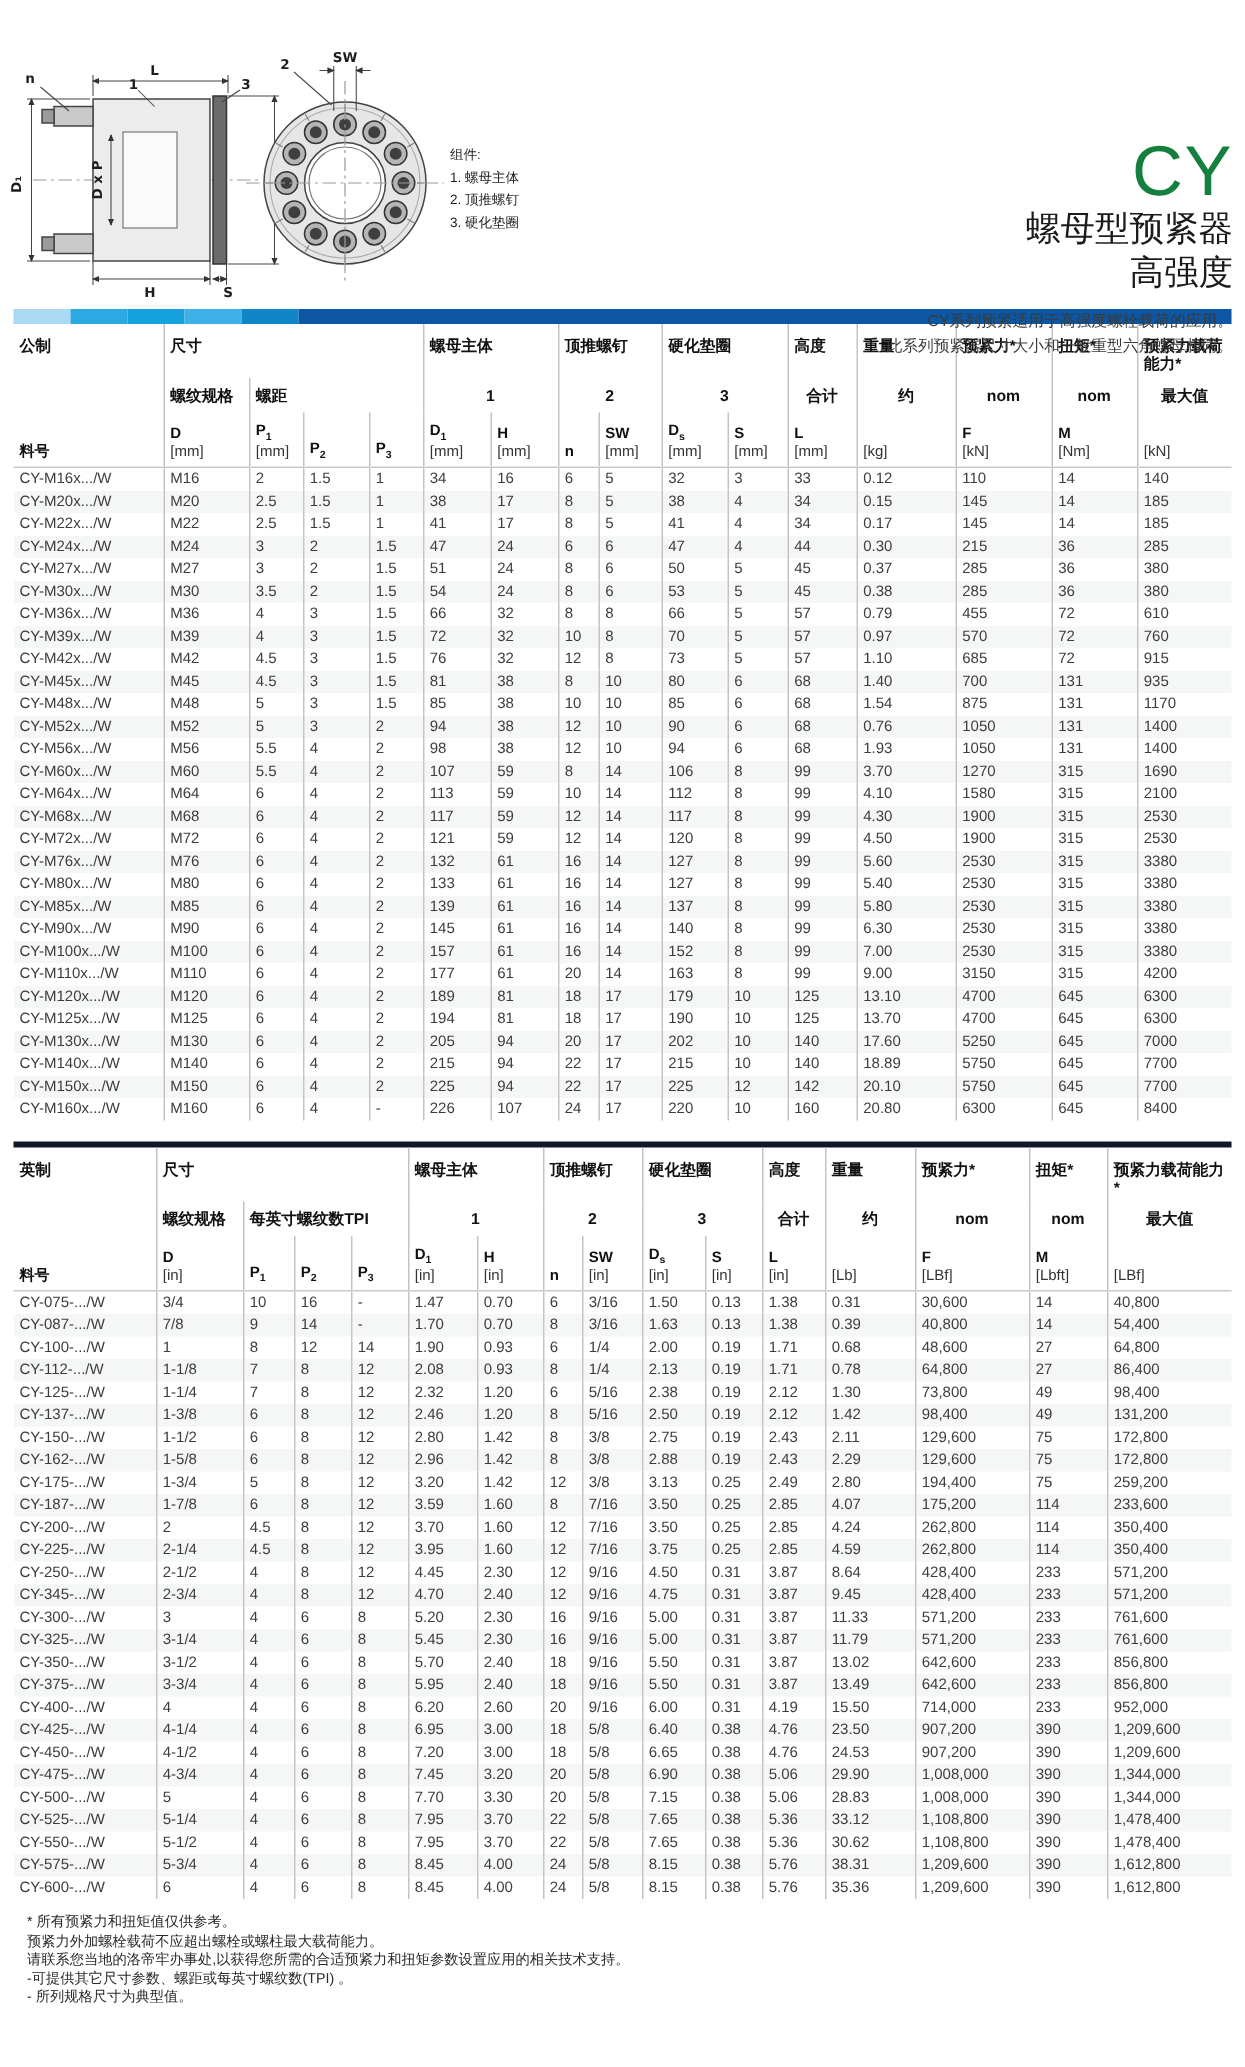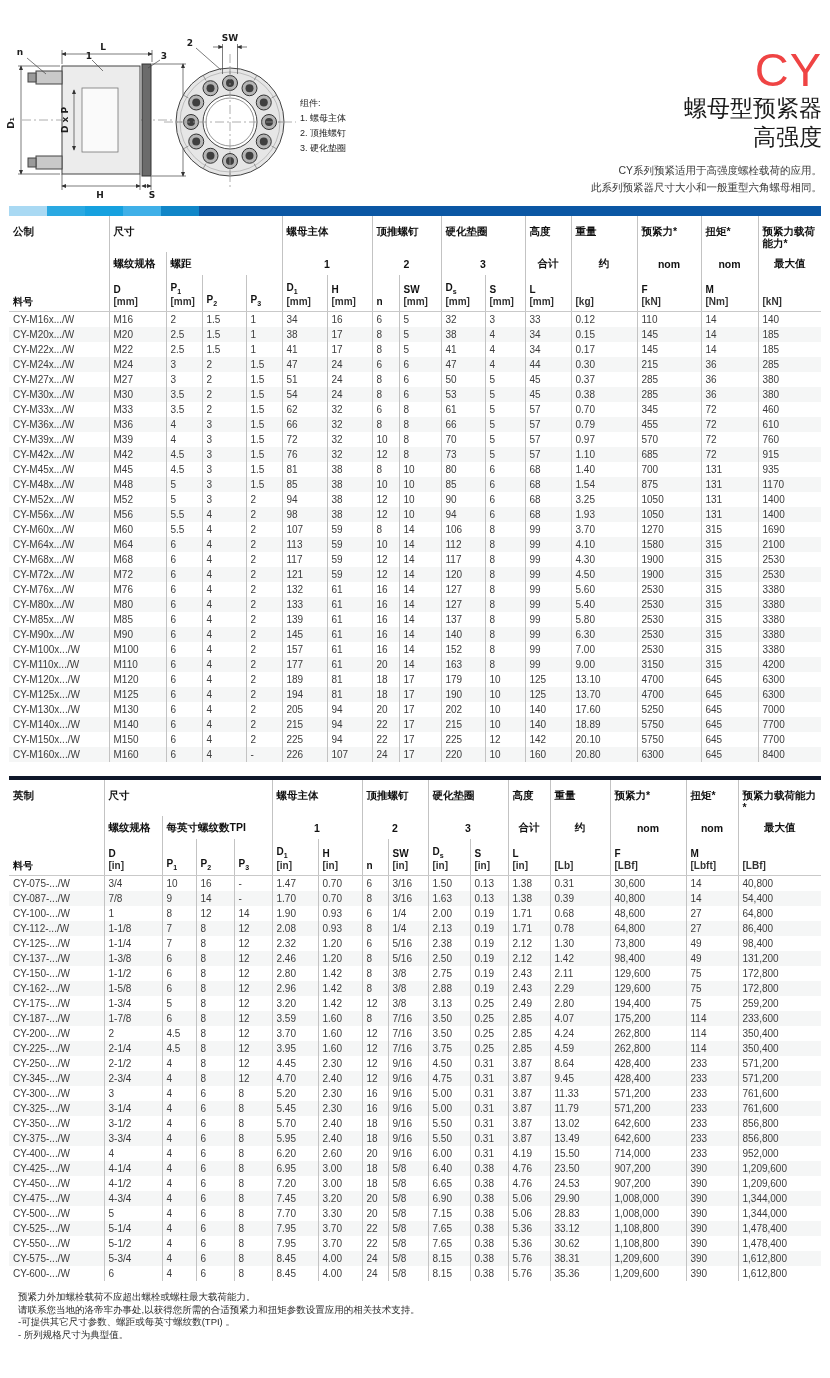--- a/index.html
+++ b/index.html
@@ -7,37 +7,37 @@
     width:830px;height:1378px;background:#ffffff;position:relative;
     font-family:"Liberation Sans","DejaVu Sans",sans-serif;color:#222;
     -webkit-font-smoothing:antialiased;
   }
   
   .page-header{position:relative;height:206px;}
   .drawing-svg{position:absolute;left:0;top:14px;}
   .legend{position:absolute;left:300px;top:96px;font-size:9px;line-height:15px;color:#1e1e1e;}
   .legend .lg-item{white-space:nowrap;}
   .title-block{position:absolute;right:8px;top:46px;text-align:right;}
-  .product-code{font-size:47px;line-height:1.02;font-weight:400;letter-spacing:1px;color:#ef4444;}
+  .product-code{font-size:47px;line-height:1.02;font-weight:400;letter-spacing:1px;color:#15803d;margin-top:44px;}
   .product-name{font-size:23px;line-height:1.25;font-weight:500;color:#1b1b1b;}
   .product-grade{font-size:23px;line-height:1.25;font-weight:400;color:#1b1b1b;}
   .product-desc{margin-top:11px;font-size:10.5px;line-height:1.55;color:#3a3a3a;}
   
   .tables-wrap{margin-left:9px;width:812px;}
   .accent-bar{display:flex;height:10px;width:812px;}
   .accent-bar .seg{width:38px;height:10px;flex:0 0 auto;}
   .accent-bar .seg-fill{flex:1 1 auto;}
   
   table.dt{border-collapse:collapse;table-layout:fixed;width:812px;font-size:10px;color:#3c3c3c;}
   .dt th,.dt td{padding:1px 4px;text-align:left;vertical-align:top;overflow:hidden;white-space:nowrap;}
   .dt thead th{color:#111;background:#fff;}
   .dt .g-row th{font-weight:bold;font-size:10.5px;height:26px;padding-top:9px;vertical-align:top;white-space:normal;line-height:1.15;}
   .dt .s-row th{font-weight:bold;font-size:10.5px;height:21px;vertical-align:middle;}
   .dt .c-row th{font-weight:bold;font-size:10px;height:32px;vertical-align:bottom;padding-bottom:3px;border-bottom:1px solid #c9c9c9;line-height:1.2;}
-  .dt .c-row th .unit{font-weight:bold;color:#333;}
+  .dt .c-row th .unit{font-weight:normal;color:#333;}
   .dt sub{font-size:7px;}
   .dt .sep{border-left:1px solid #c3c3c3;}
   .dt tbody td{height:13px;line-height:13px;}
   .dt tbody tr:nth-child(even){background:#f5f6f6;}
   .imperial-block{margin-top:14px;border-top:4px solid #0f172a;}
   
   .footnotes{margin:10px 0 0 9px;font-size:9.5px;line-height:1.32;color:#2a2a2a;}
   
   .dim-label{font-family:"DejaVu Sans","Liberation Sans",sans-serif;font-size:9px;font-weight:bold;fill:#1e1e1e;}
 </style>
@@ -358,38 +358,20 @@
             <td class="sep">6</td>
             <td class="sep">53</td>
             <td class="sep">5</td>
             <td class="sep">45</td>
             <td class="sep">0.38</td>
             <td class="sep">285</td>
             <td class="sep">36</td>
             <td class="sep">380</td>
           </tr>
           <tr>
-            <td>CY-M33x.../W</td>
-            <td class="sep">M33</td>
-            <td class="sep">3.5</td>
-            <td class="sep">2</td>
-            <td class="sep">1.5</td>
-            <td class="sep">62</td>
-            <td class="sep">32</td>
-            <td class="sep">6</td>
-            <td class="sep">8</td>
-            <td class="sep">61</td>
-            <td class="sep">5</td>
-            <td class="sep">57</td>
-            <td class="sep">0.70</td>
-            <td class="sep">345</td>
-            <td class="sep">72</td>
-            <td class="sep">460</td>
-          </tr>
-          <tr>
             <td>CY-M36x.../W</td>
             <td class="sep">M36</td>
             <td class="sep">4</td>
             <td class="sep">3</td>
             <td class="sep">1.5</td>
             <td class="sep">66</td>
             <td class="sep">32</td>
             <td class="sep">8</td>
             <td class="sep">8</td>
             <td class="sep">66</td>
@@ -478,21 +460,21 @@
             <td class="sep">5</td>
             <td class="sep">3</td>
             <td class="sep">2</td>
             <td class="sep">94</td>
             <td class="sep">38</td>
             <td class="sep">12</td>
             <td class="sep">10</td>
             <td class="sep">90</td>
             <td class="sep">6</td>
             <td class="sep">68</td>
-            <td class="sep">3.25</td>
+            <td class="sep">0.76</td>
             <td class="sep">1050</td>
             <td class="sep">131</td>
             <td class="sep">1400</td>
           </tr>
           <tr>
             <td>CY-M56x.../W</td>
             <td class="sep">M56</td>
             <td class="sep">5.5</td>
             <td class="sep">4</td>
             <td class="sep">2</td>
@@ -1350,18 +1332,19 @@
             <td class="sep">35.36</td>
             <td class="sep">1,209,600</td>
             <td class="sep">390</td>
             <td class="sep">1,612,800</td>
           </tr>
         </tbody>
       </table>
     </div>
 
   <div class="footnotes">
+    <div>* 所有预紧力和扭矩值仅供参考。</div>
     <div>预紧力外加螺栓载荷不应超出螺栓或螺柱最大载荷能力。</div>
     <div>请联系您当地的洛帝牢办事处,以获得您所需的合适预紧力和扭矩参数设置应用的相关技术支持。</div>
     <div>-可提供其它尺寸参数、螺距或每英寸螺纹数(TPI) 。</div>
     <div>- 所列规格尺寸为典型值。</div>
   </div>
 </div>
 
 </body></html>

